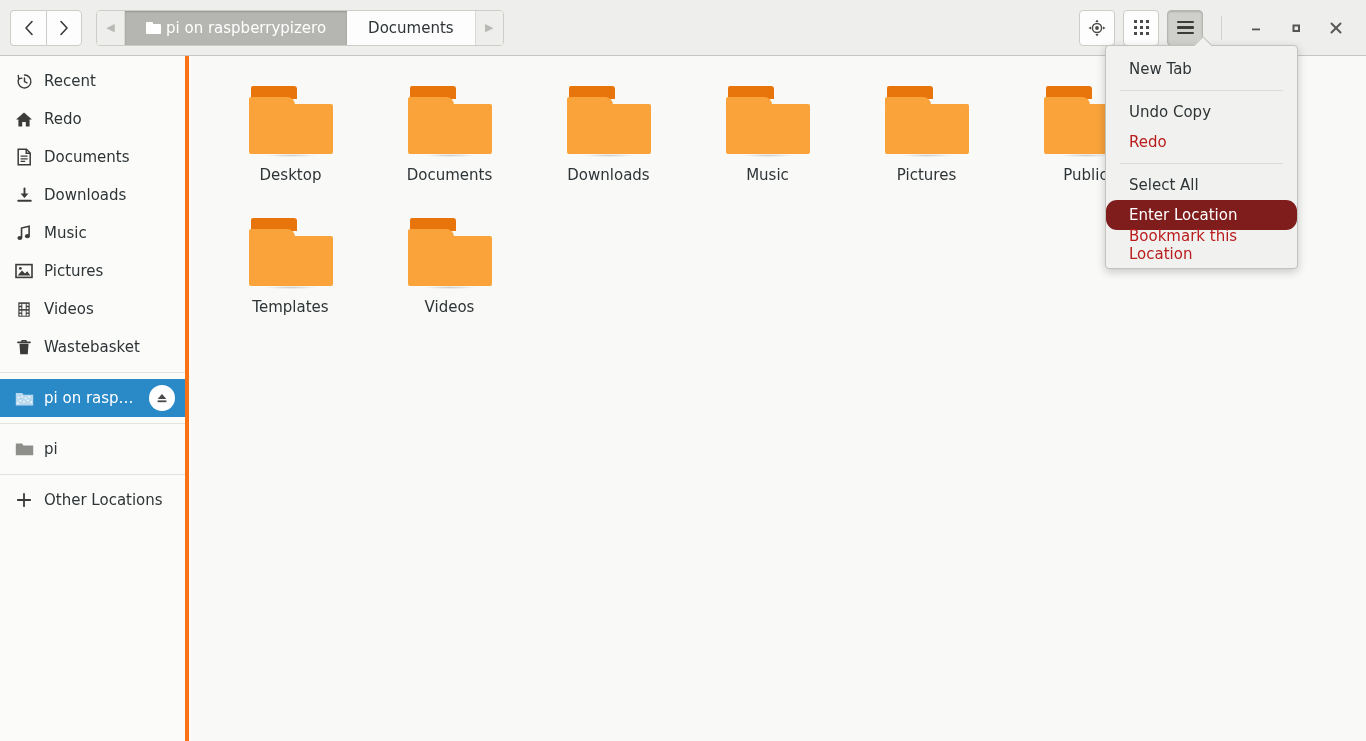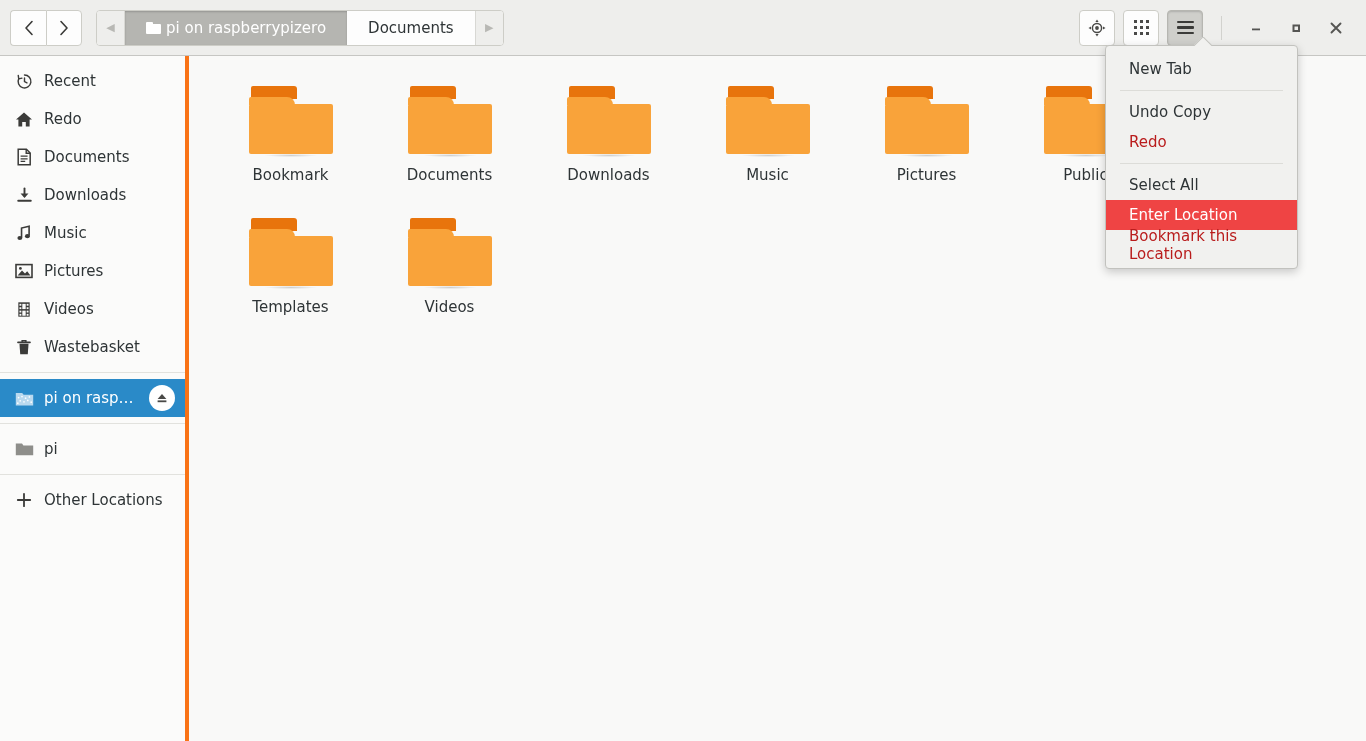--- a/index.html
+++ b/index.html
@@ -199,21 +199,21 @@
   }
   .menu-item {
     height: 30px;
     display: flex; align-items: center;
     padding: 0 14px 0 23px;
     font-size: 15px;
     color: #2e3436;
     cursor: pointer;
   }
   .menu-item.disabled { color: #b91c1c; cursor: default; }
-  .menu-item.highlight { background: #ef4444; color: #ffffff; }
+  .menu-item.highlight { background: #7f1d1d; color: #ffffff; border-radius: 11px; }
   .menu-sep { height: 1px; background: #dcdcd8; margin: 6px 14px 6px 14px; }
 </style>
 </head>
 <body>
 
 <div class="window">
 
   <div class="headerbar">
     <div class="hb-left">
 
@@ -452,21 +452,21 @@
 
     <div class="content">
       <div class="icon-grid">
 
         <div class="file-item">
           <div class="folder-ico">
             <div class="folder-tab"></div>
               <div class="folder-body"></div>
               <div class="folder-shadow"></div>
           </div>
-          <div class="file-label">Bookmark</div>
+          <div class="file-label">Desktop</div>
         </div>
 
         <div class="file-item">
           <div class="folder-ico">
             <div class="folder-tab"></div>
               <div class="folder-body"></div>
               <div class="folder-shadow"></div>
           </div>
           <div class="file-label">Documents</div>
         </div>

